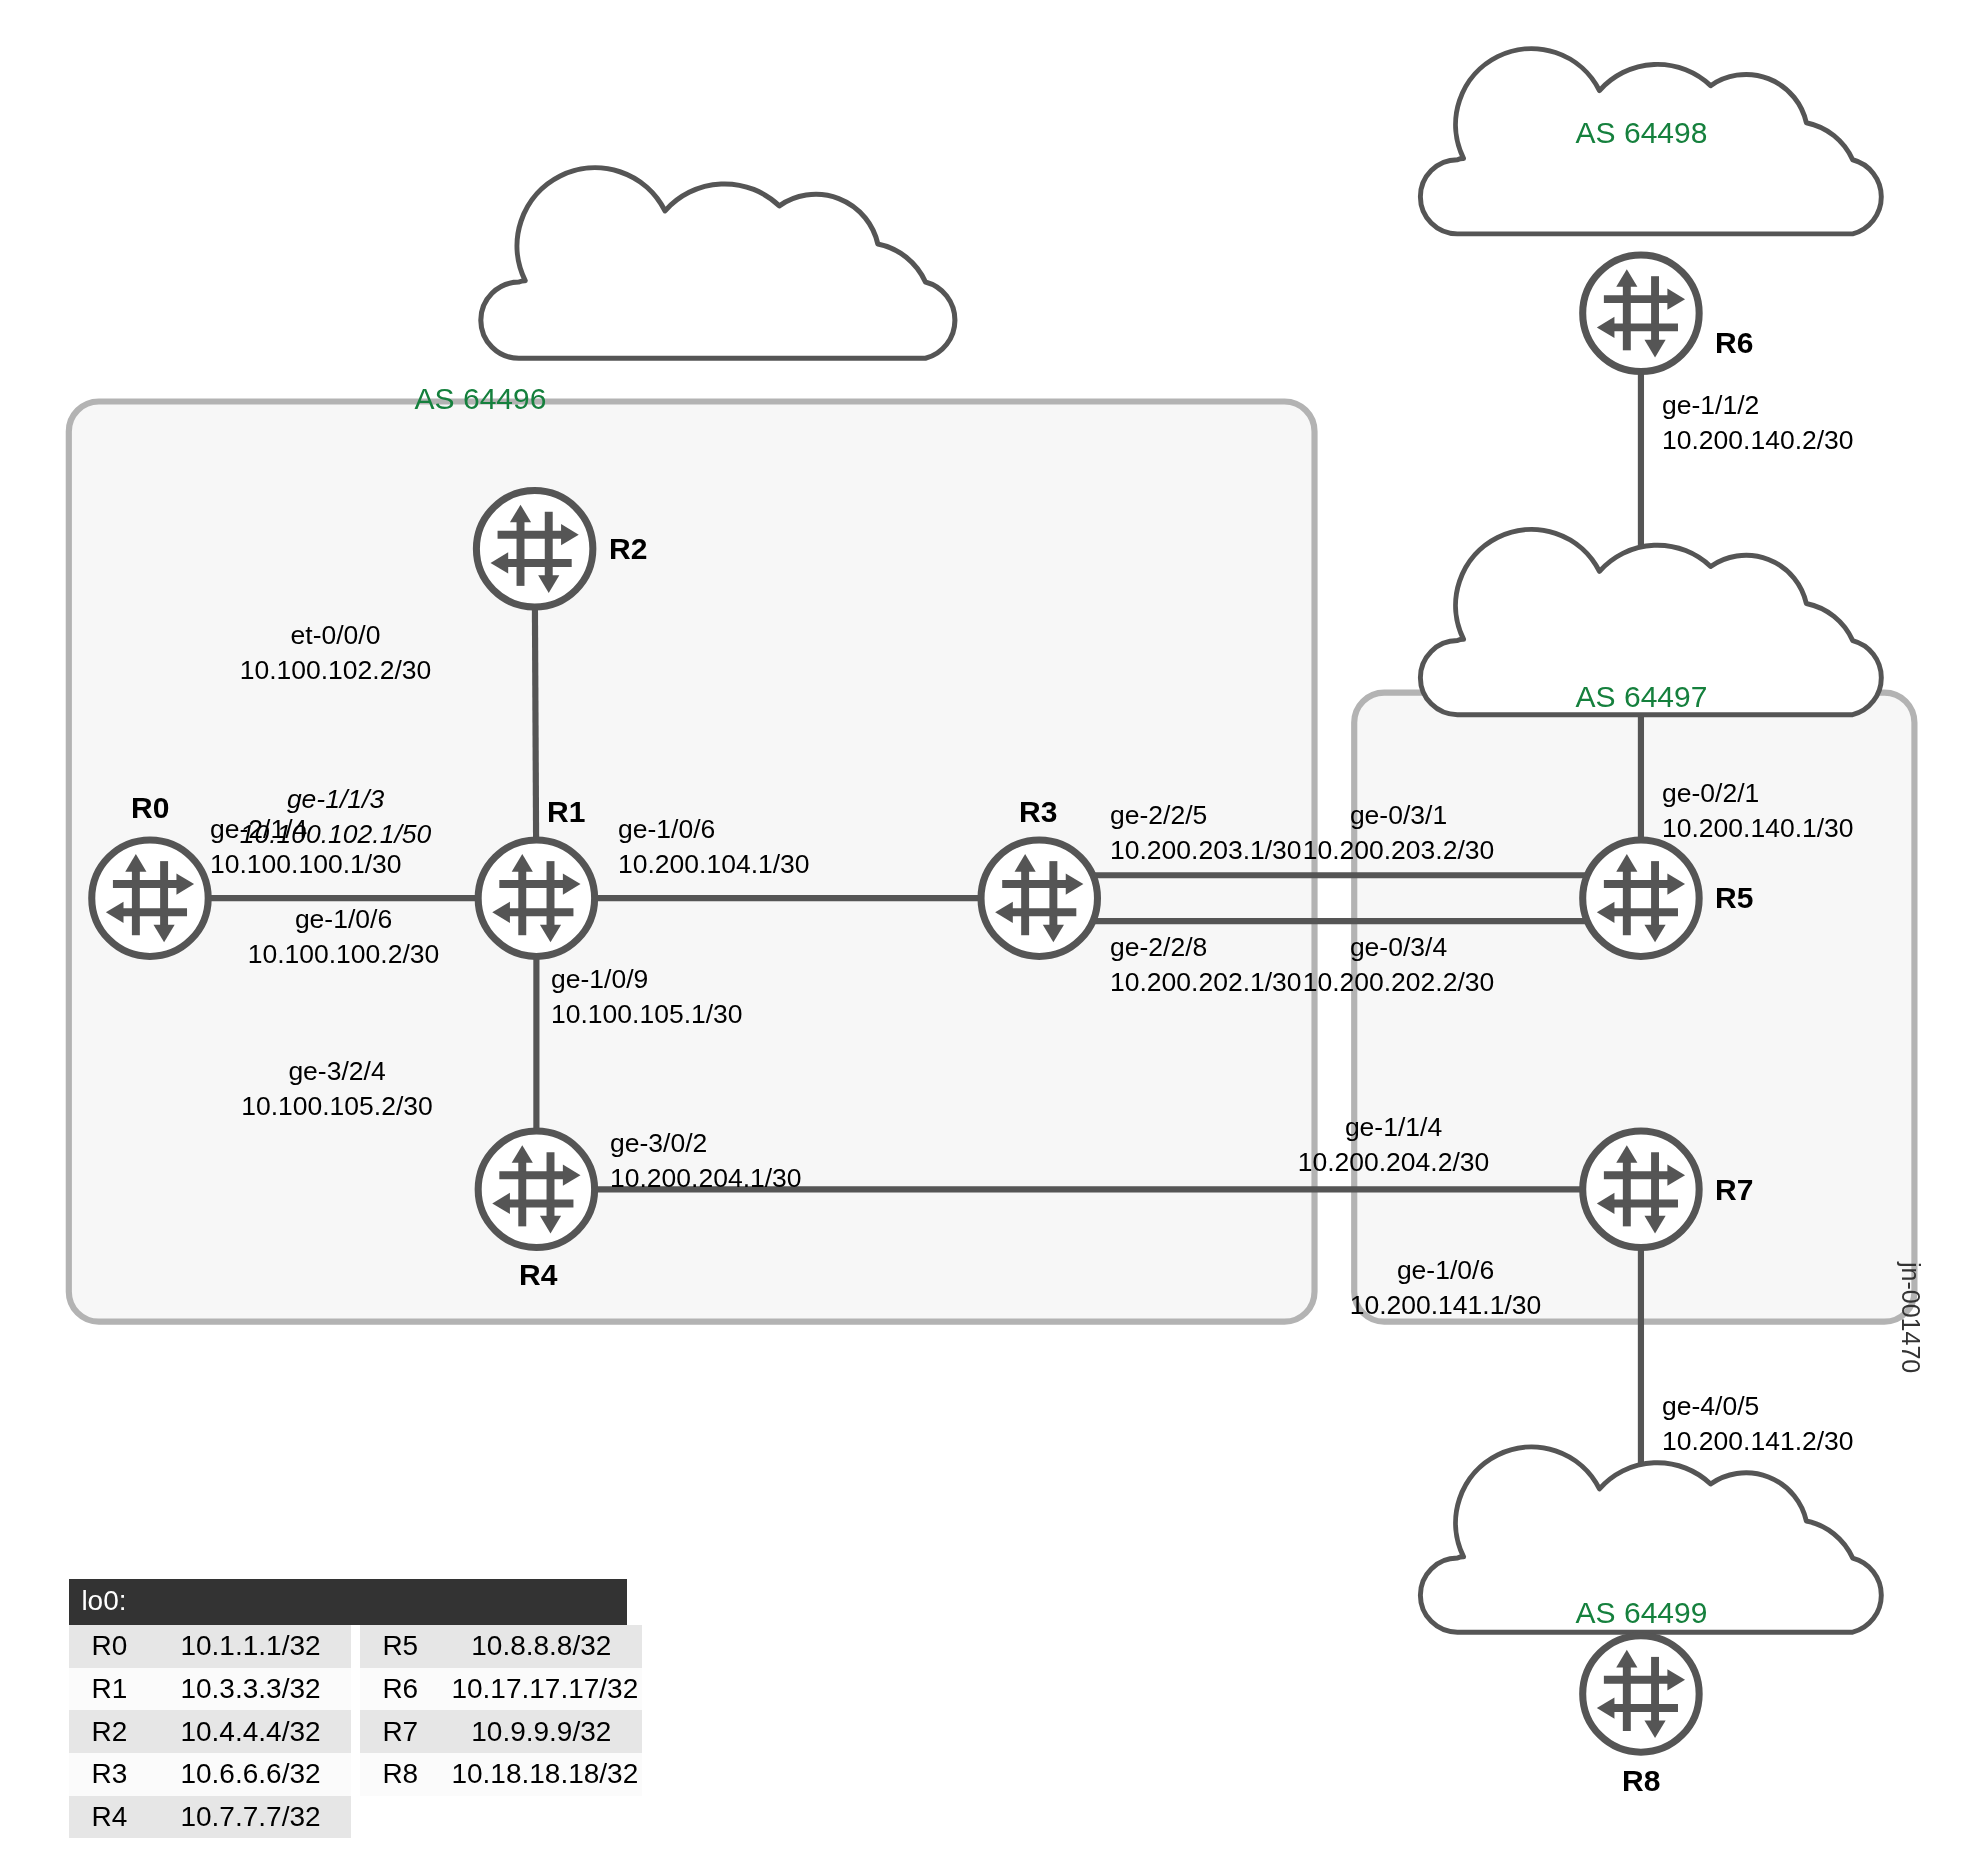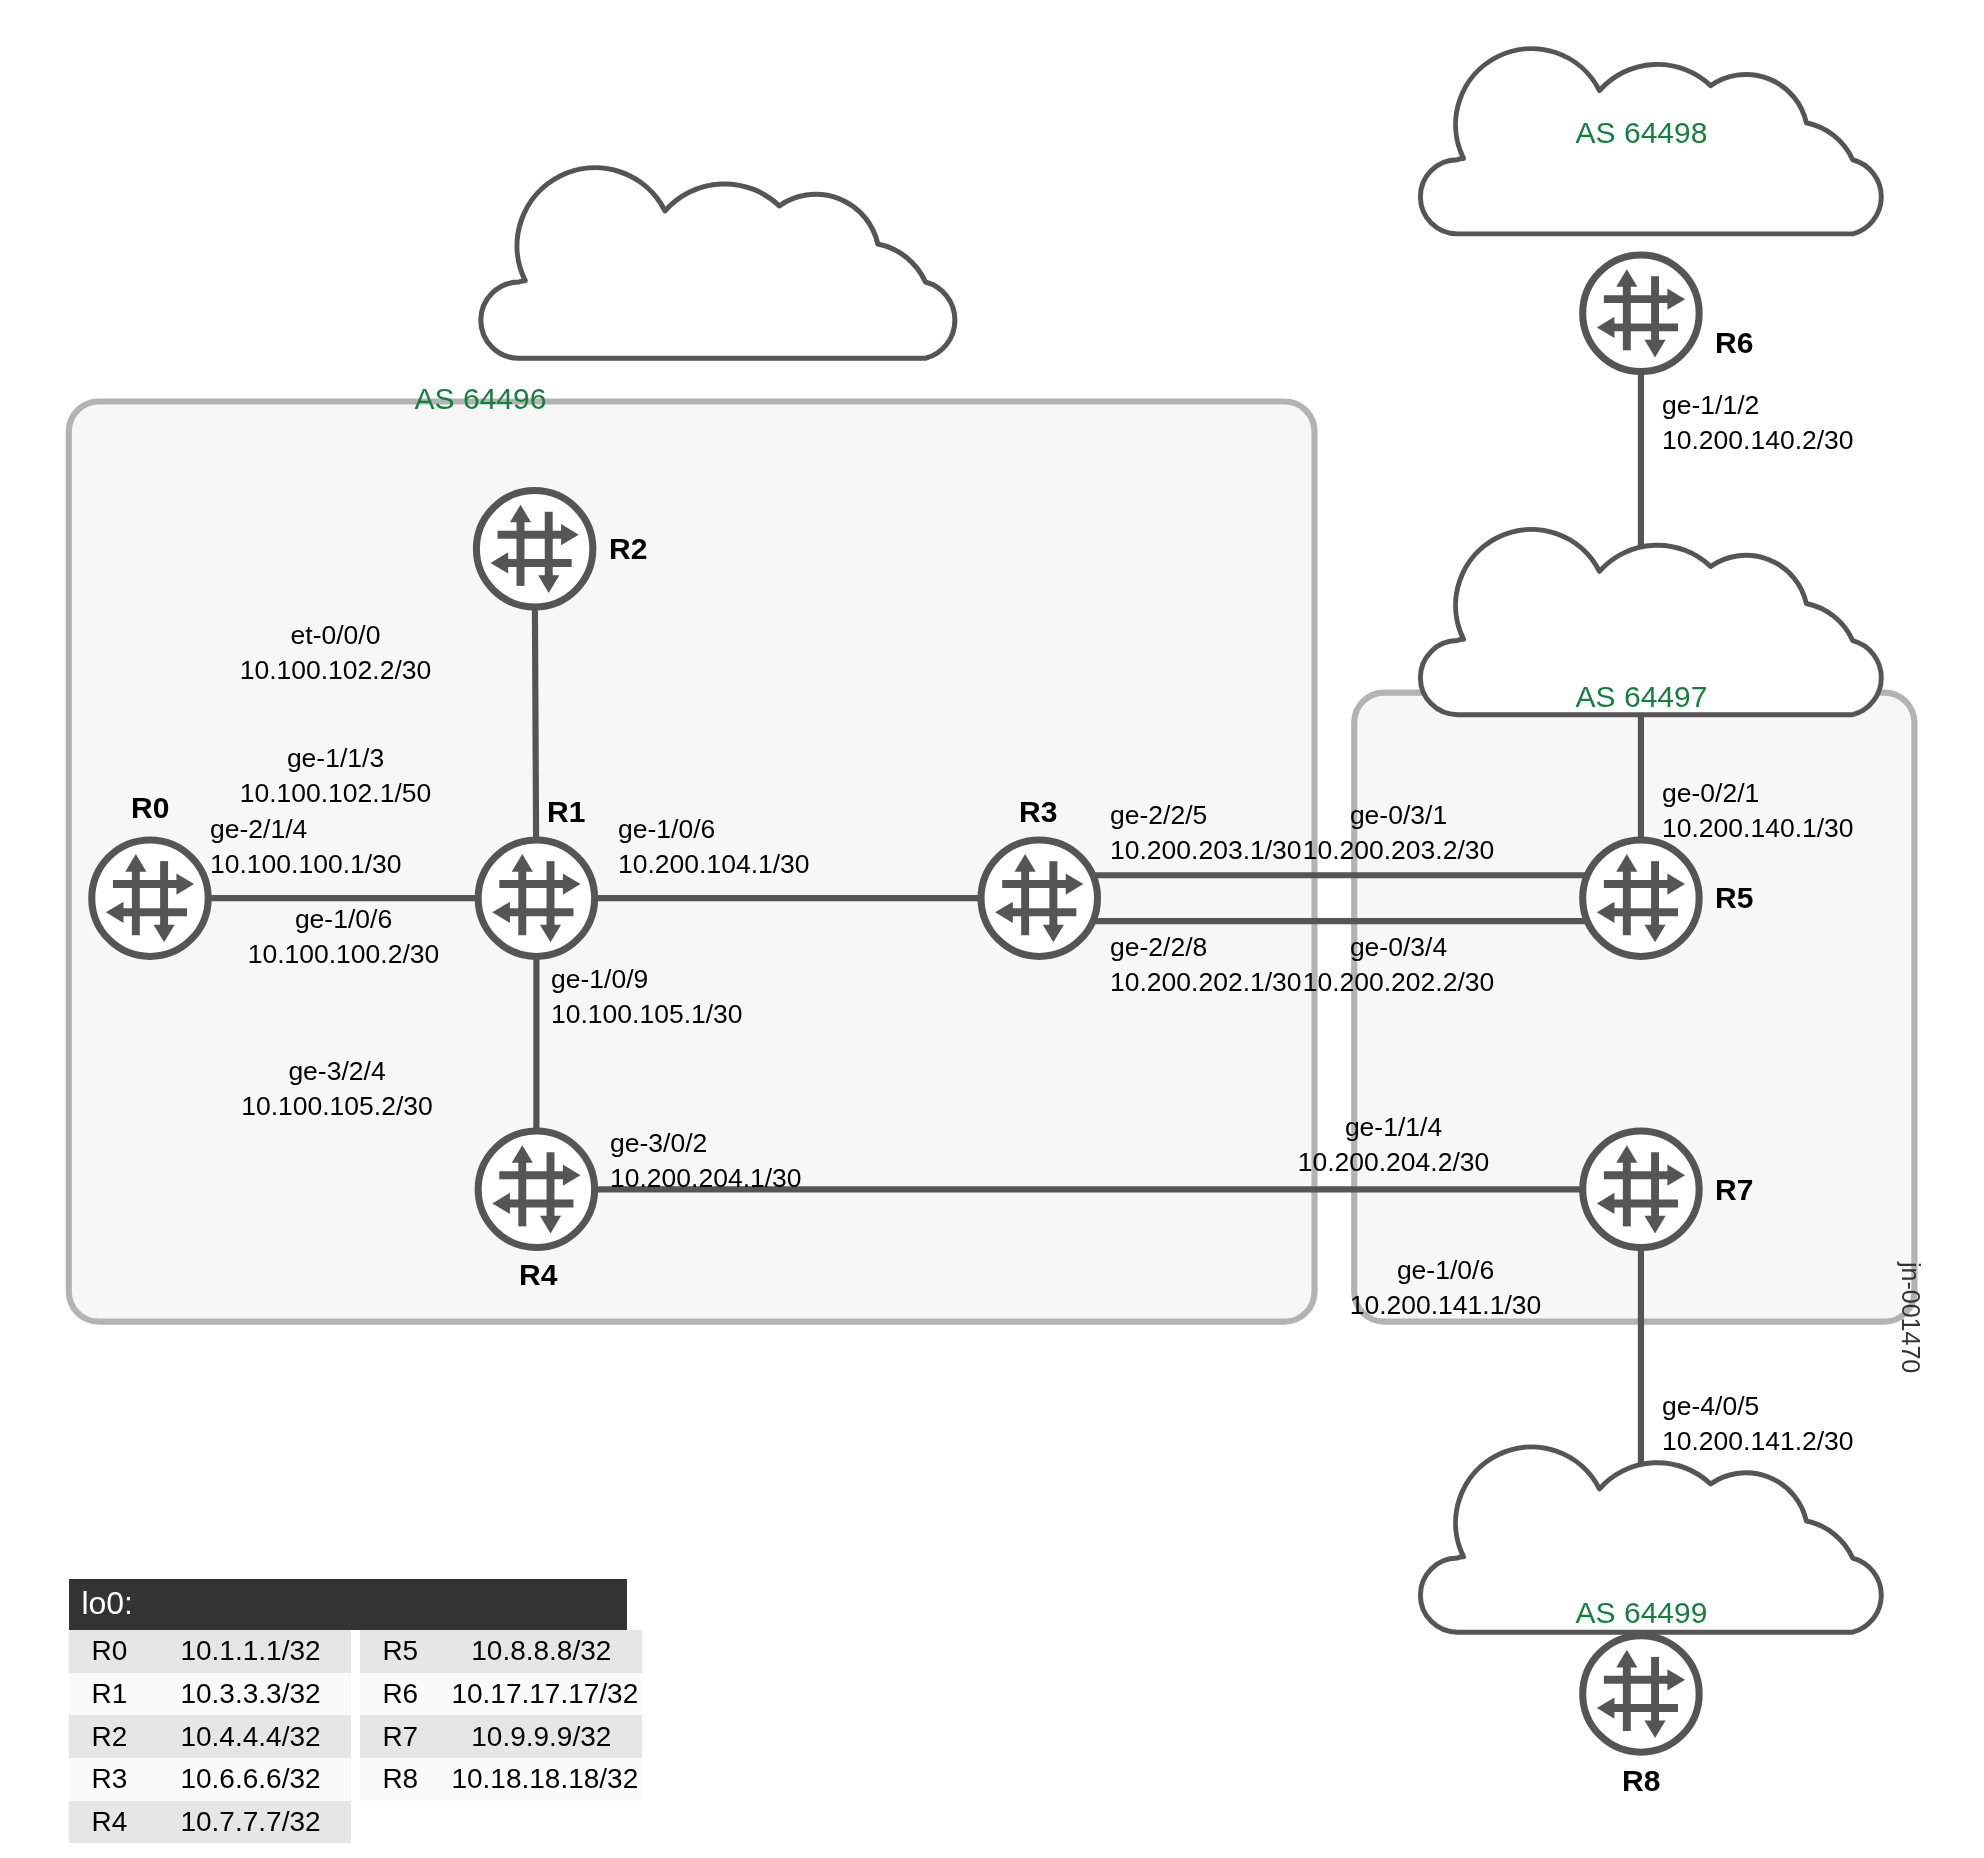--- a/index.html
+++ b/index.html
@@ -9,21 +9,21 @@
   #stage{position:absolute;left:0;top:0;width:1985px;height:1859px;overflow:hidden;}
   svg.canvas{position:absolute;left:0;top:0;width:1985px;height:1859px;}
 
   .lbl{position:absolute;font-size:26.5px;line-height:35px;color:#000;white-space:nowrap;}
   .lbl.r{text-align:center;}
   .node-name{position:absolute;font-size:30px;font-weight:bold;line-height:35px;color:#000;white-space:nowrap;}
   .as-name{position:absolute;font-size:30px;line-height:35px;color:#15803d;white-space:nowrap;text-align:center;}
 
   
   #lo-table{position:absolute;left:69px;top:1579px;}
-  #lo-table .hdr{background:#333333;color:#ffffff;font-size:32px;
+  #lo-table .hdr{background:#333333;color:#ffffff;font-size:28px;
       padding:6.2px 12.4px 8px 12.4px;width:558px;box-sizing:border-box;}
   #lo-table .grid{display:flex;}
   #lo-table .col{display:flex;flex-direction:column;}
   #lo-table .row{display:flex;}
   #lo-table .cell{font-size:28px;padding:5.3px 10.6px;box-sizing:border-box;
       text-align:center;color:#000;}
   #lo-table .c-name{width:81px;}
   #lo-table .c-ip{width:201px;}
   #lo-table .colB{margin-left:8.8px;}
   #lo-table .shade{background:#e6e6e6;}
@@ -139,21 +139,21 @@
   <div class="node-name" style="left:1715px;top:880px;">R5</div>
   <div class="node-name" style="left:1715px;top:325px;">R6</div>
   <div class="node-name" style="left:1715px;top:1172px;">R7</div>
   <div class="node-name" style="left:1622px;top:1763px;">R8</div>
 
   <div class="lbl r" style="left:159px;top:618px;width:353px;">
     <div>et-0/0/0</div>
     <div>10.100.102.2/30</div>
   </div>
 
-  <div class="lbl r" style="left:159px;top:741px;width:353px;">
+  <div class="lbl r" style="left:159px;top:782px;width:353px;font-style:italic;">
     <div>ge-1/1/3</div>
     <div>10.100.102.1/50</div>
   </div>
 
   <div class="lbl" style="left:210px;top:812px;width:371px;">
     <div>ge-2/1/4</div>
     <div>10.100.100.1/30</div>
   </div>
 
   <div class="lbl r" style="left:176px;top:902px;width:335px;">

